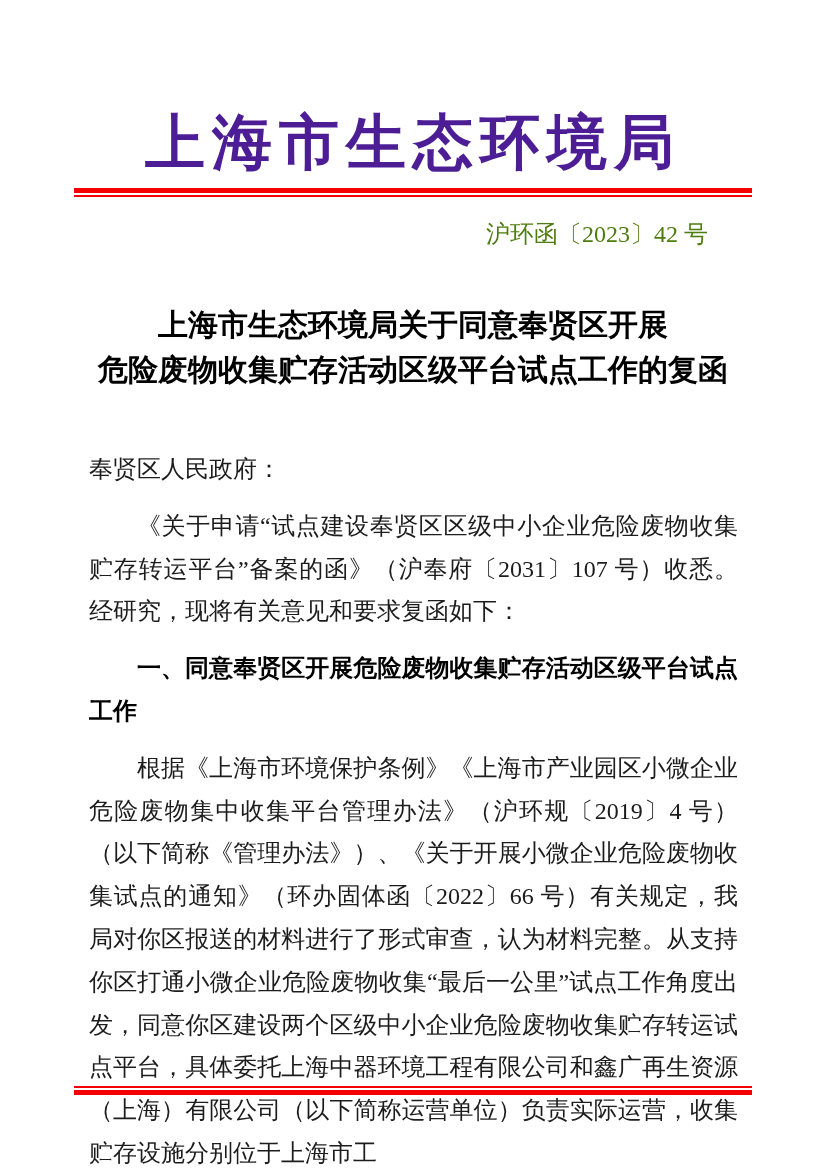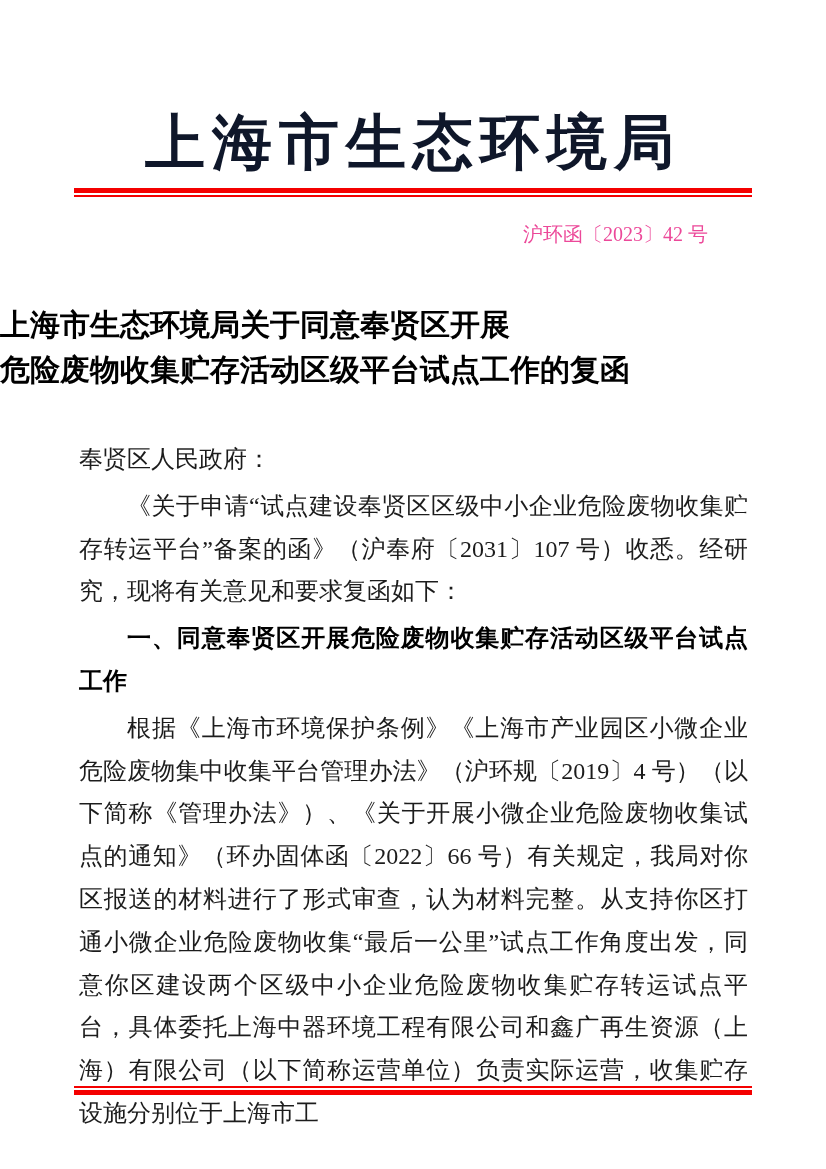--- a/index.html
+++ b/index.html
@@ -20,74 +20,75 @@
   .agency {
     position: absolute;
     top: 100px;
     left: 0;
     width: 100%;
     text-align: center;
     font-size: 60px;
     line-height: 86px;
     font-weight: bold;
     letter-spacing: 7px;
-    color: #0f172a;
+    color: #4c1d95;
     font-family: "Liberation Serif", "DejaVu Serif", serif;
     white-space: nowrap;
   }
 
   
   .head-rule {
     position: absolute;
     top: 188px;
     left: 74px;
     width: 678px;
     height: 2px;              
     border-top: 5px solid #f40000;
     border-bottom: 2px solid #f40000;
   }
 
   
   .doc-no {
     position: absolute;
     top: 220px;
     right: 118px;
-    font-size: 20px;
+    font-size: 24px;
     line-height: 28px;
-    color: #ec4899;
+    color: #4d7c0f;
     white-space: nowrap;
   }
 
   
   .title {
     position: absolute;
     top: 302px;
     left: 0;
     width: 100%;
+    text-align: center;
     font-size: 30px;
     line-height: 45px;
     font-weight: bold;
     color: #000000;
     font-family: "Liberation Serif", "DejaVu Serif", serif;
   }
 
   
   .body-block {
     position: absolute;
     top: 434px;
     left: 75px;
     width: 677px;
     font-size: 24px;
     line-height: 42.8px;
     color: #1c1c1c;
     text-align: justify;
     text-justify: inter-character;
   }
   .body-block p {
-    margin: 4px;
+    margin: 14px;
     padding: 0;
   }
   .indent {
     text-indent: 2em;
   }
   .section-heading {
     font-weight: bold;
     color: #000000;
     font-family: Liberation Sans, sans-serif;
   }

